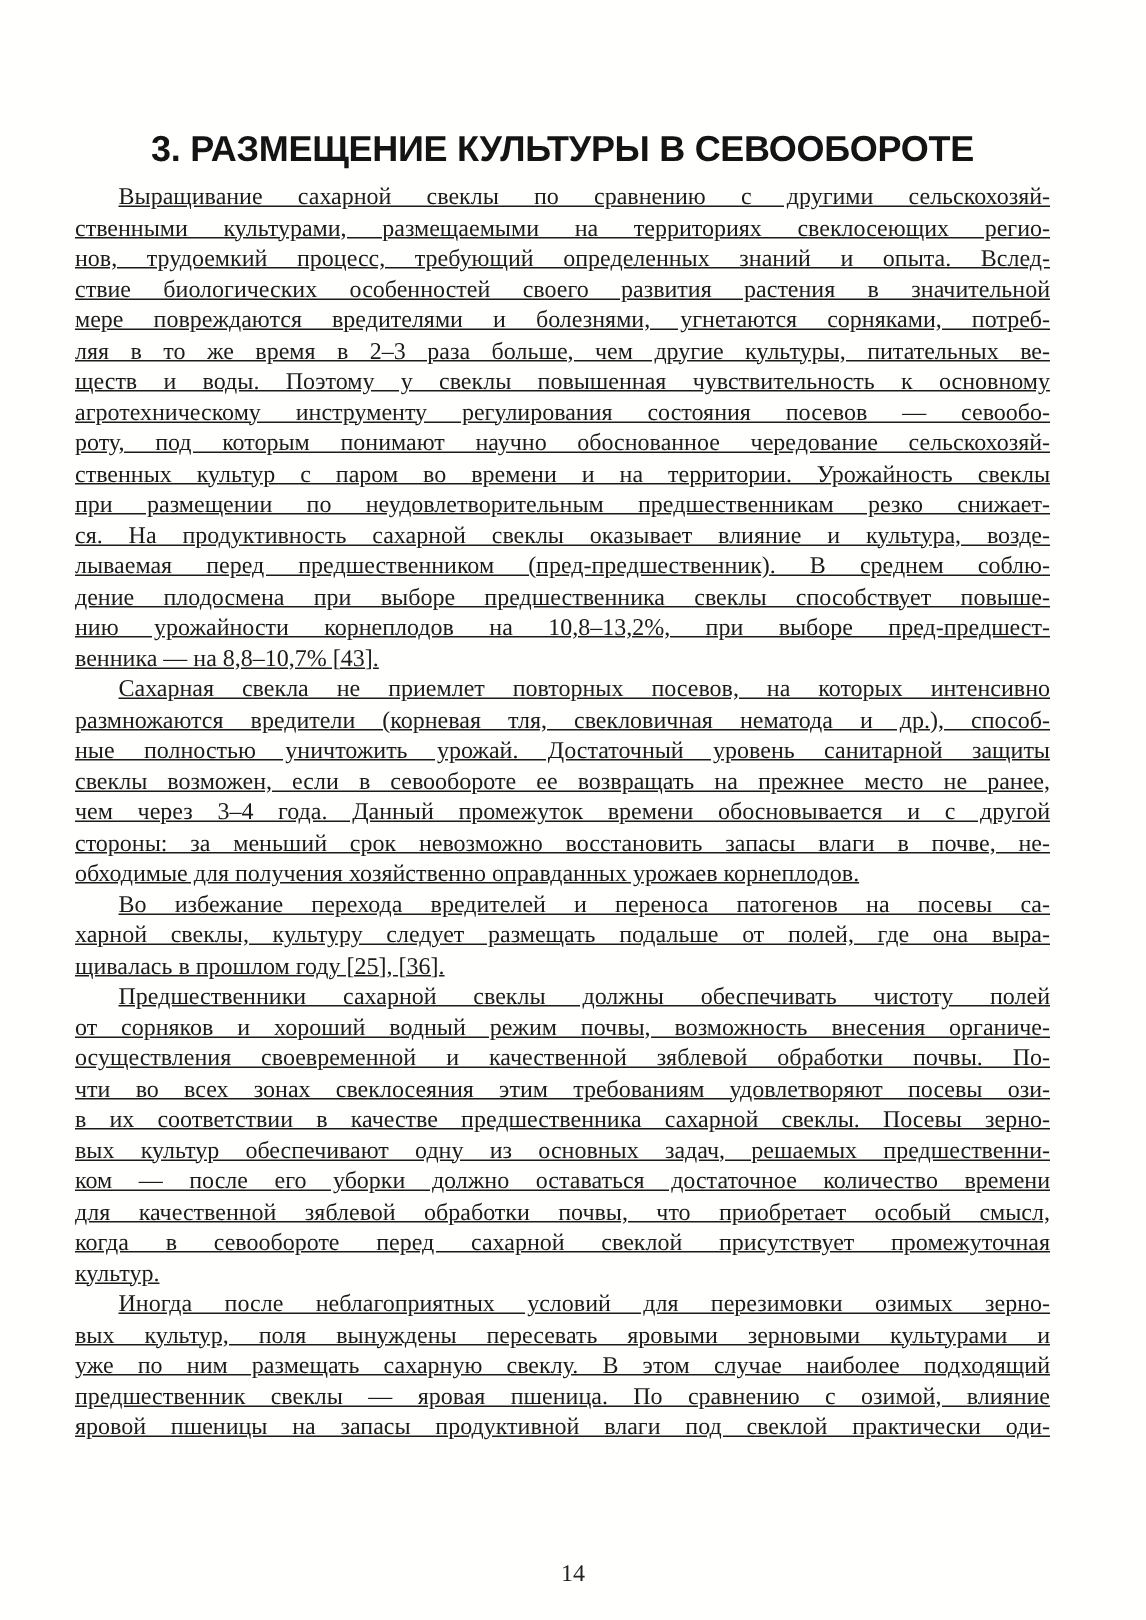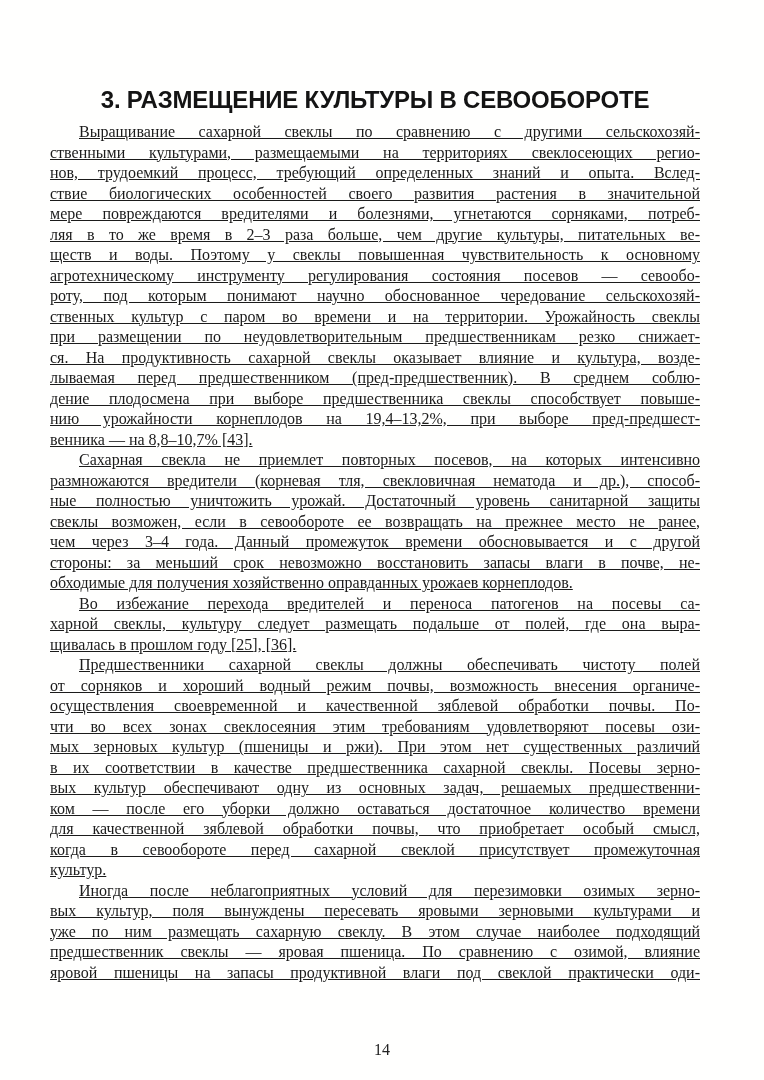--- a/index.html
+++ b/index.html
@@ -71,21 +71,21 @@
         <div class="line">мере повреждаются вредителями и болезнями, угнетаются сорняками, потреб-</div>
         <div class="line">ляя в то же время в 2–3 раза больше, чем другие культуры, питательных ве-</div>
         <div class="line">ществ и воды. Поэтому у свеклы повышенная чувствительность к основному</div>
         <div class="line">агротехническому инструменту регулирования состояния посевов — севообо-</div>
         <div class="line">роту, под которым понимают научно обоснованное чередование сельскохозяй-</div>
         <div class="line">ственных культур с паром во времени и на территории. Урожайность свеклы</div>
         <div class="line">при размещении по неудовлетворительным предшественникам резко снижает-</div>
         <div class="line">ся. На продуктивность сахарной свеклы оказывает влияние и культура, возде-</div>
         <div class="line">лываемая перед предшественником (пред-предшественник). В среднем соблю-</div>
         <div class="line">дение плодосмена при выборе предшественника свеклы способствует повыше-</div>
-        <div class="line">нию урожайности корнеплодов на 19,4–13,2%, при выборе пред-предшест-</div>
+        <div class="line">нию урожайности корнеплодов на 10,8–13,2%, при выборе пред-предшест-</div>
         <div class="line end">венника — на 8,8–10,7% [43].</div>
       </div>
       <div class="paragraph">
         <div class="line first">Сахарная свекла не приемлет повторных посевов, на которых интенсивно</div>
         <div class="line">размножаются вредители (корневая тля, свекловичная нематода и др.), способ-</div>
         <div class="line">ные полностью уничтожить урожай. Достаточный уровень санитарной защиты</div>
         <div class="line">свеклы возможен, если в севообороте ее возвращать на прежнее место не ранее,</div>
         <div class="line">чем через 3–4 года. Данный промежуток времени обосновывается и с другой</div>
         <div class="line">стороны: за меньший срок невозможно восстановить запасы влаги в почве, не-</div>
         <div class="line end">обходимые для получения хозяйственно оправданных урожаев корнеплодов.</div>
@@ -93,21 +93,20 @@
       <div class="paragraph">
         <div class="line first">Во избежание перехода вредителей и переноса патогенов на посевы са-</div>
         <div class="line">харной свеклы, культуру следует размещать подальше от полей, где она выра-</div>
         <div class="line end">щивалась в прошлом году [25], [36].</div>
       </div>
       <div class="paragraph">
         <div class="line first">Предшественники сахарной свеклы должны обеспечивать чистоту полей</div>
         <div class="line">от сорняков и хороший водный режим почвы, возможность внесения органиче-</div>
         <div class="line">осуществления своевременной и качественной зяблевой обработки почвы. По-</div>
         <div class="line">чти во всех зонах свеклосеяния этим требованиям удовлетворяют посевы ози-</div>
-        <div class="line">мых зерновых культур (пшеницы и ржи). При этом нет существенных различий</div>
         <div class="line">в их соответствии в качестве предшественника сахарной свеклы. Посевы зерно-</div>
         <div class="line">вых культур обеспечивают одну из основных задач, решаемых предшественни-</div>
         <div class="line">ком — после его уборки должно оставаться достаточное количество времени</div>
         <div class="line">для качественной зяблевой обработки почвы, что приобретает особый смысл,</div>
         <div class="line">когда в севообороте перед сахарной свеклой присутствует промежуточная</div>
         <div class="line end">культур.</div>
       </div>
       <div class="paragraph">
         <div class="line first">Иногда после неблагоприятных условий для перезимовки озимых зерно-</div>
         <div class="line">вых культур, поля вынуждены пересевать яровыми зерновыми культурами и</div>

